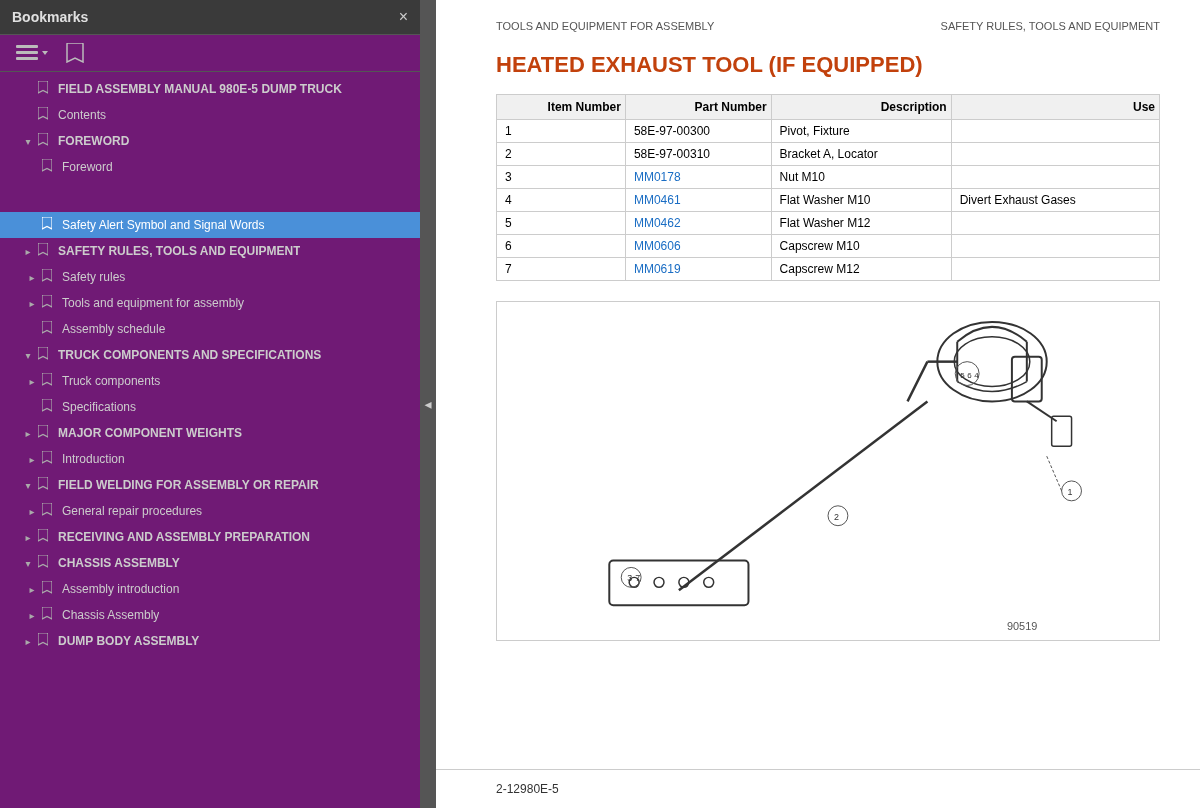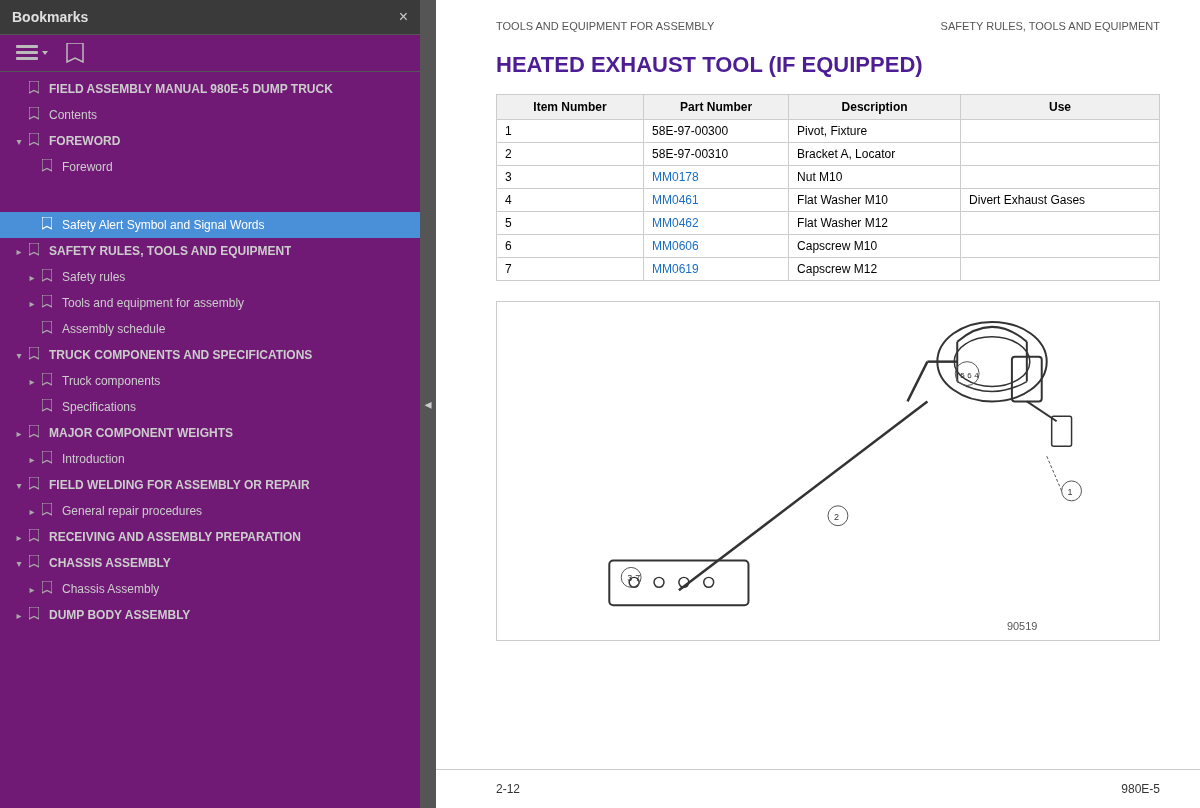--- a/index.html
+++ b/index.html
@@ -76,21 +76,21 @@
       align-items: center;
       padding: 5px 8px 5px 0;
       cursor: pointer;
       color: #ccc;
       user-select: none;
       white-space: nowrap;
     }
     .tree-item.active { background: #4a90d9; color: #fff; margin-top: 32px; }
     .tree-item.active .bookmark-icon { color: #fff; }
 
-    .indent-0 { padding-left: 11px; }
+    .indent-0 { padding-left: 20px; }
     .indent-1 { padding-left: 24px; }
 
     .expand-btn {
       width: 16px;
       min-width: 16px;
       height: 16px;
       display: inline-flex;
       align-items: center;
       justify-content: center;
       margin-right: 2px;
@@ -153,36 +153,36 @@
       justify-content: space-between;
       font-size: 11px;
       color: #555;
       margin-bottom: 16px;
       padding-bottom: 4px;
     }
 
     #doc-title {
       font-size: 22px;
       font-weight: bold;
-      color: #4c1d95;
+      color: #c2410c;
       margin-bottom: 16px;
     }
 
     .doc-table {
       width: 100%;
       border-collapse: collapse;
       margin-bottom: 20px;
       font-size: 12px;
     }
 
     .doc-table th {
       background: #f0f0f0;
       border: 1px solid #ccc;
-      padding: 5px 12px;
-      text-align: center;
+      padding: 5px 4px;
+      text-align: right;
       font-weight: bold;
     }
 
     .doc-table td {
       border: 1px solid #ccc;
       padding: 4px 8px;
       vertical-align: top;
     }
 
     .doc-table td a { color: #1a6dc4; text-decoration: none; }
@@ -198,21 +198,20 @@
       overflow: hidden;
     }
 
     .diagram-svg {
       width: 100%;
       height: 100%;
     }
 
     #doc-footer {
       display: flex;
-      justify-content: space-between;
       padding: 12px 40px 12px 60px;
       border-top: 1px solid #ccc;
       font-size: 12px;
       color: #333;
       background: #fff;
     }
   </style>
 </head>
 <body>
 
@@ -390,20 +389,29 @@
           </svg></span>
         <span class="item-label bold">CHASSIS ASSEMBLY</span>
       </div>
       <div class="tree-item indent-1">
         <span class="expand-btn">
           <span class="arrow-right"></span>
         </span>
         <span class="bookmark-icon"><svg width="10" height="13" viewBox="0 0 10 13">
             <path d="M1 0 h8 a1 1 0 0 1 1 1 v11 l-5-2.5 -5 2.5 V1 a1 1 0 0 1 1-1z" fill="none" stroke="#aaa" stroke-width="1.2"></path>
           </svg></span>
+        <span class="item-label">Assembly introduction</span>
+      </div>
+      <div class="tree-item indent-1">
+        <span class="expand-btn">
+          <span class="arrow-right"></span>
+        </span>
+        <span class="bookmark-icon"><svg width="10" height="13" viewBox="0 0 10 13">
+            <path d="M1 0 h8 a1 1 0 0 1 1 1 v11 l-5-2.5 -5 2.5 V1 a1 1 0 0 1 1-1z" fill="none" stroke="#aaa" stroke-width="1.2"></path>
+          </svg></span>
         <span class="item-label">Chassis Assembly</span>
       </div>
       <div class="tree-item indent-0">
         <span class="expand-btn">
           <span class="arrow-right"></span>
         </span>
         <span class="bookmark-icon"><svg width="10" height="13" viewBox="0 0 10 13">
             <path d="M1 0 h8 a1 1 0 0 1 1 1 v11 l-5-2.5 -5 2.5 V1 a1 1 0 0 1 1-1z" fill="none" stroke="#aaa" stroke-width="1.2"></path>
           </svg></span>
         <span class="item-label bold">DUMP BODY ASSEMBLY</span>

